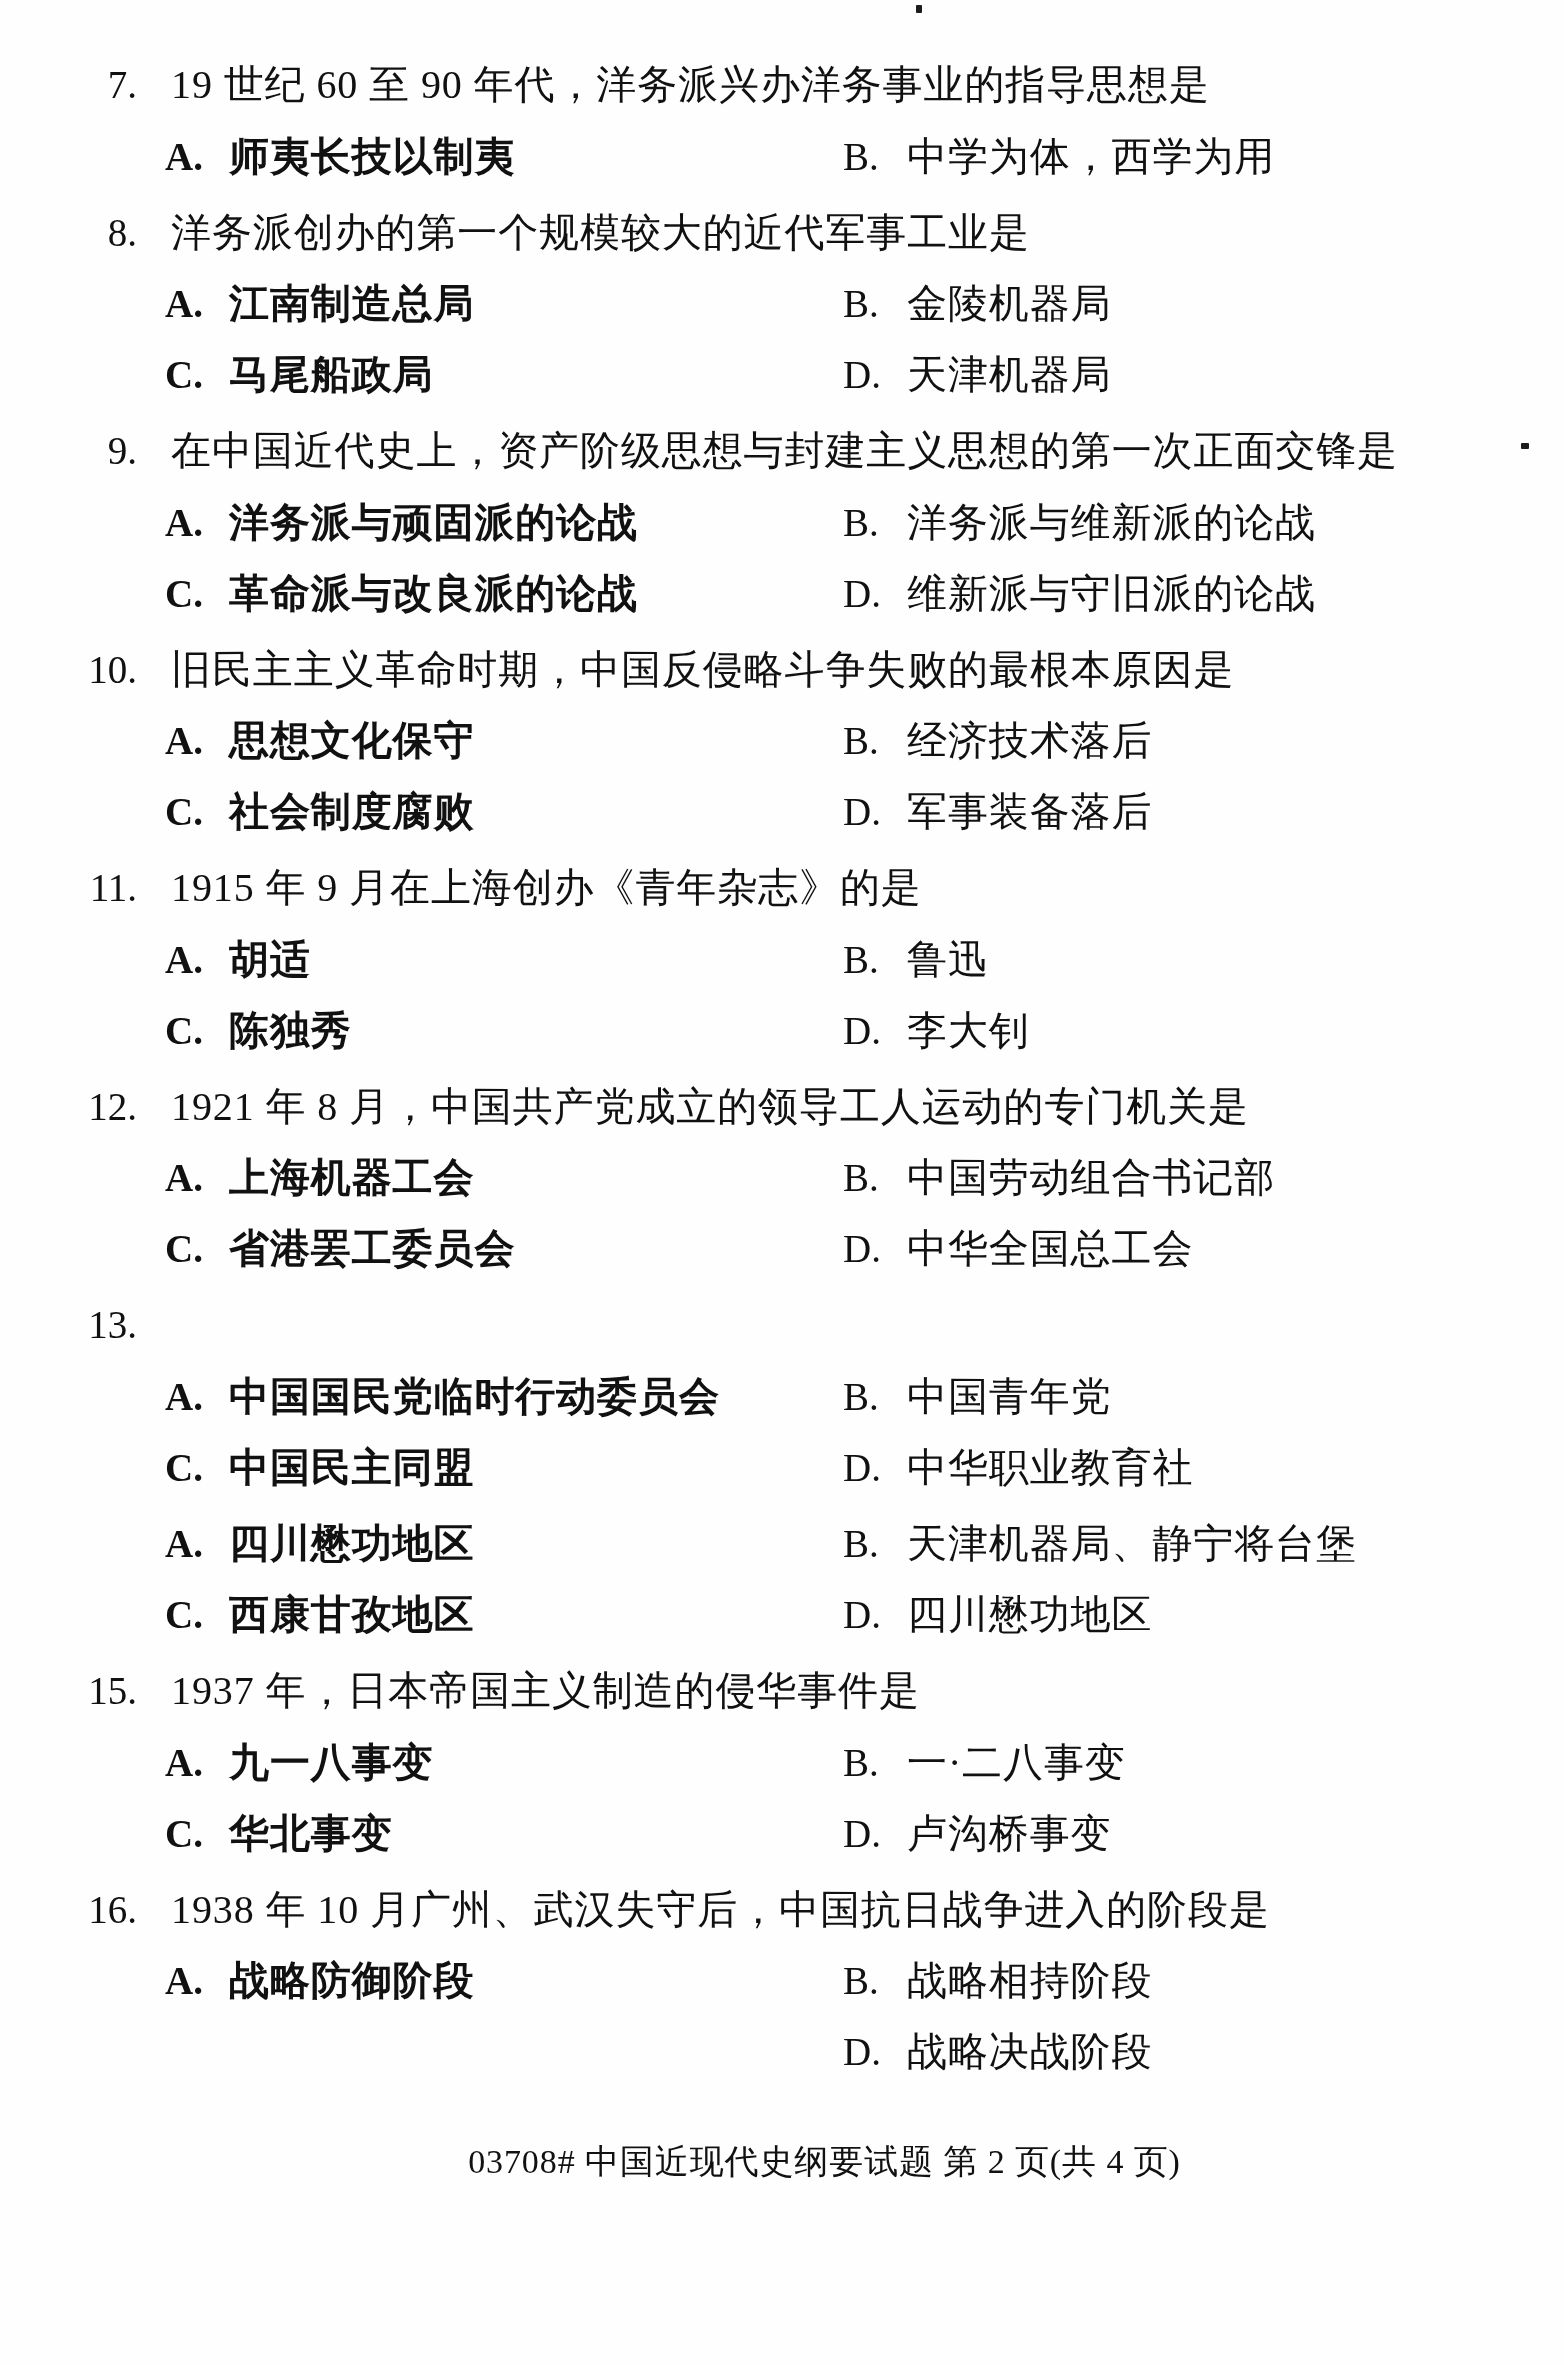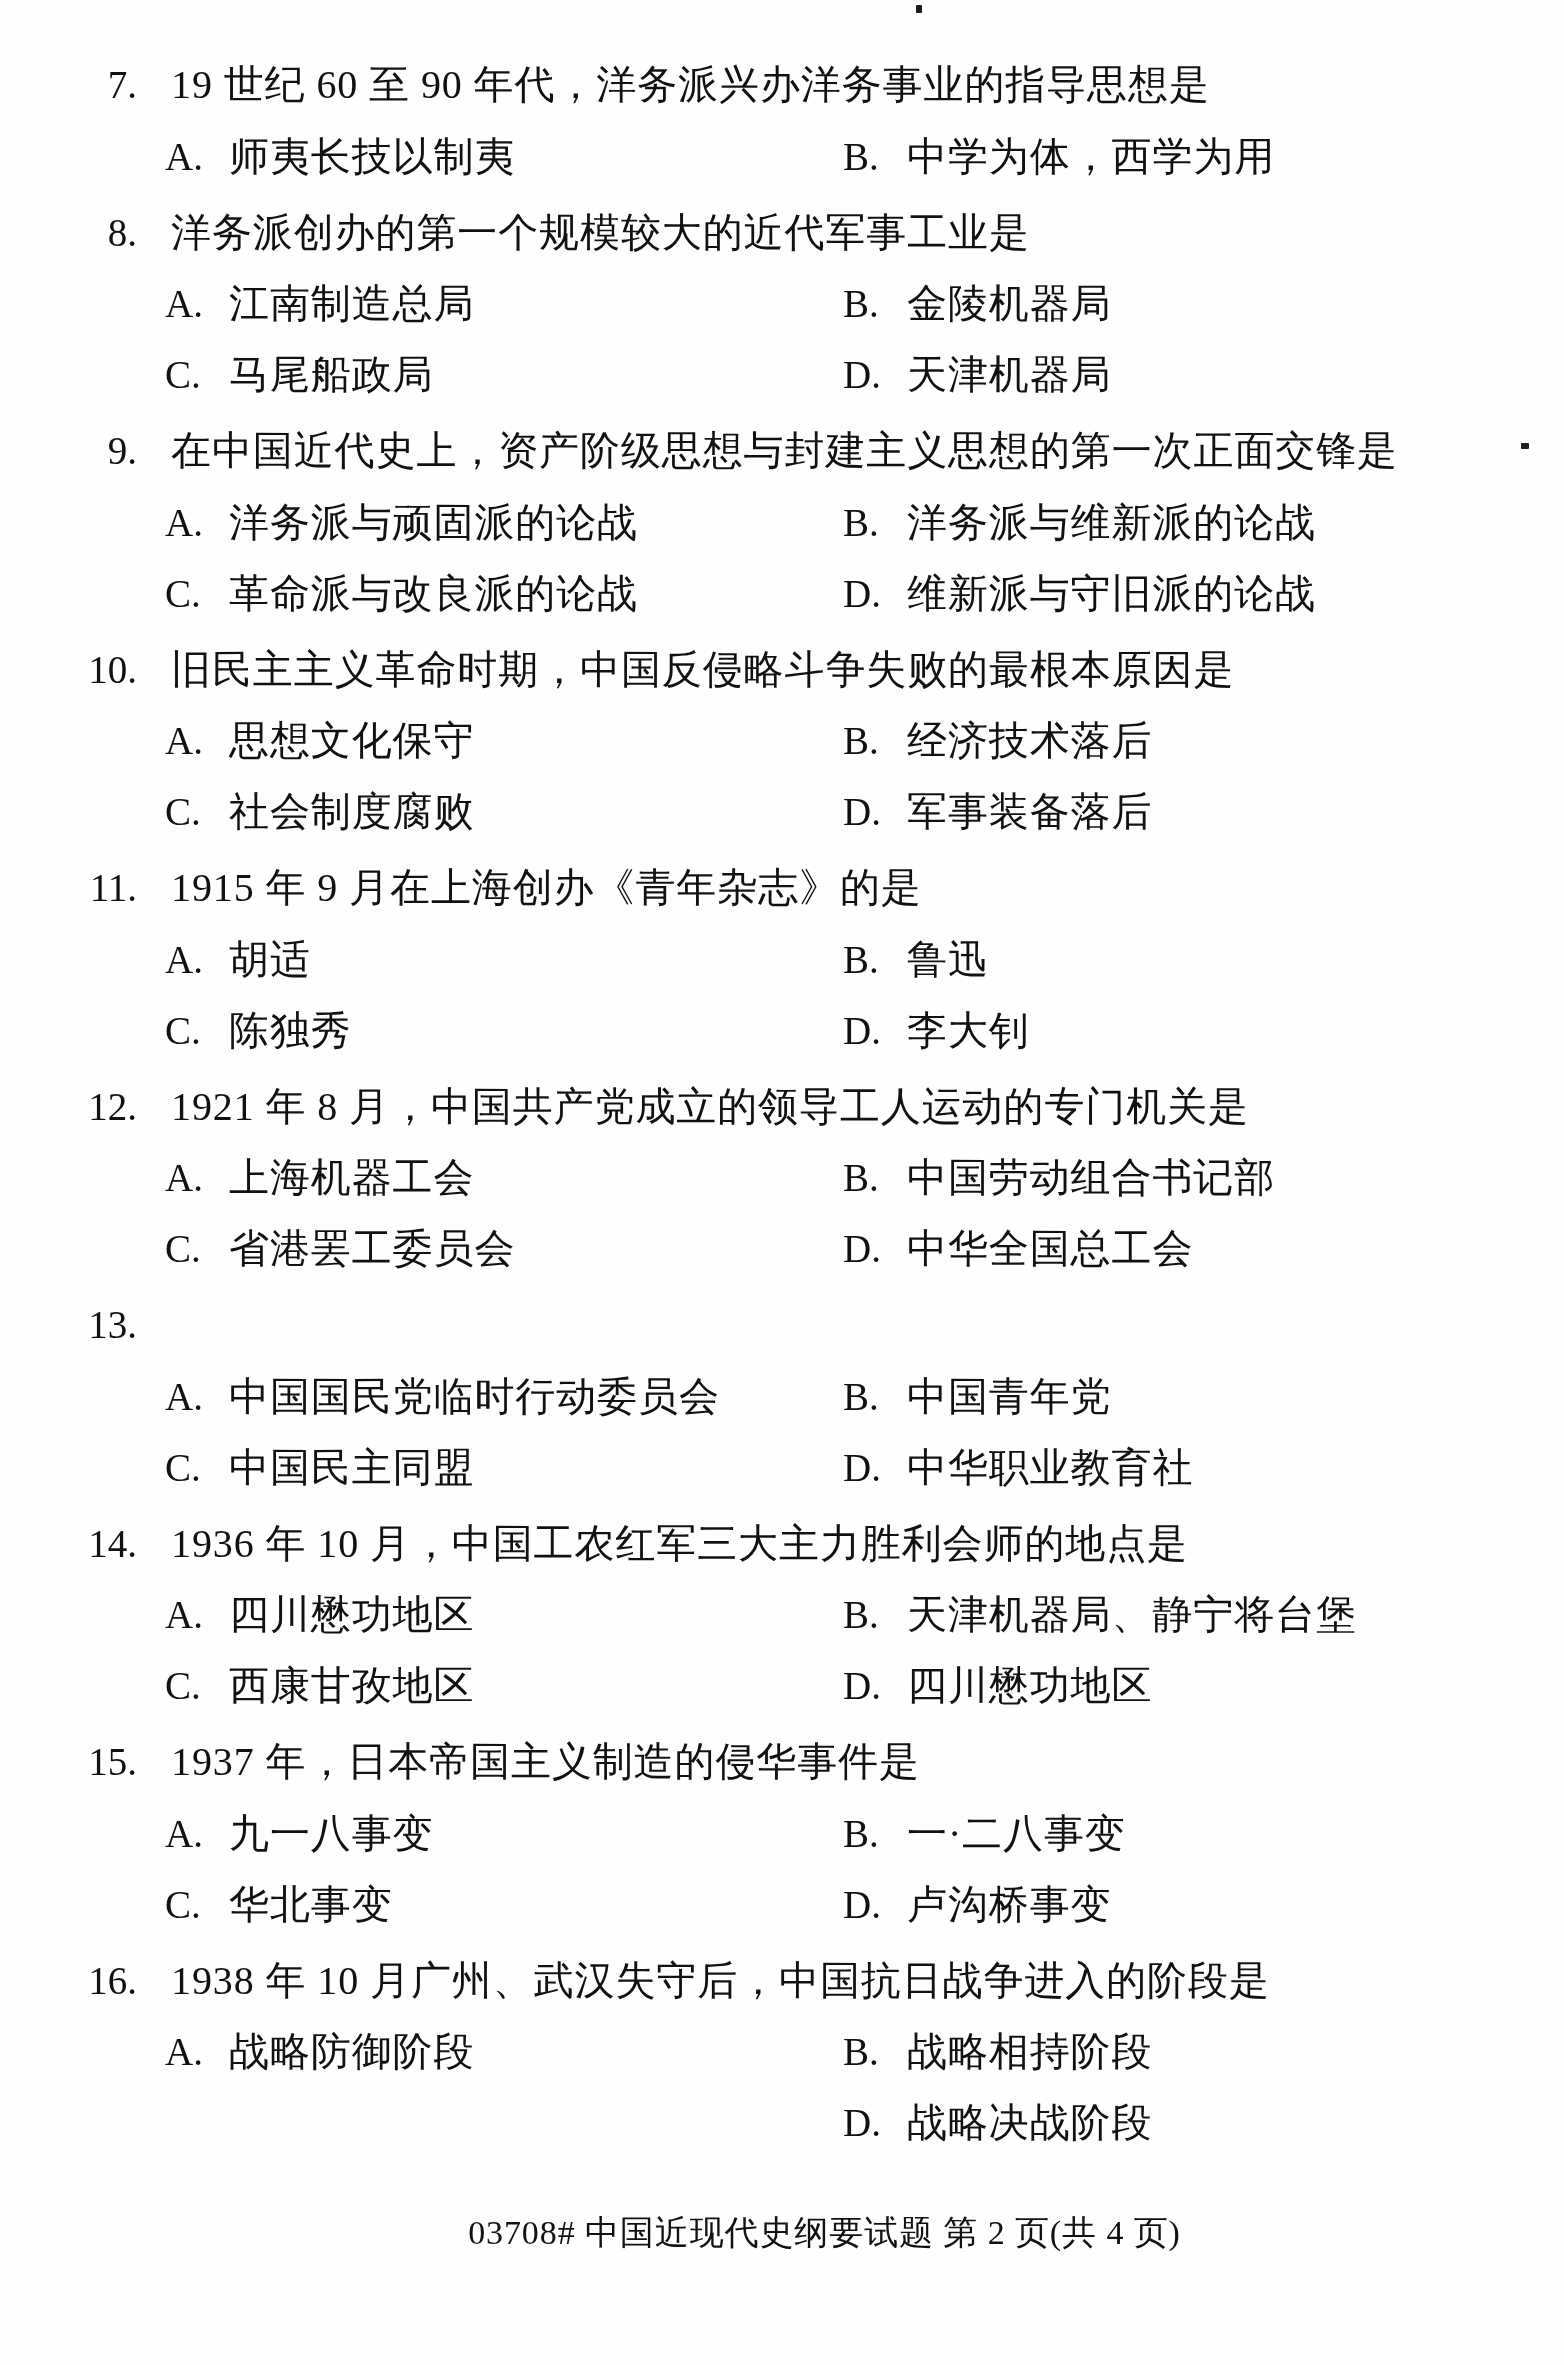--- a/index.html
+++ b/index.html
@@ -35,21 +35,21 @@
   }
   .opt-row { position: relative; height: 71px; }
   .opt {
     position: absolute;
     top: 50%;
     transform: translateY(-50%);
     white-space: nowrap;
     font-size: 40px;
     letter-spacing: 0.9px;
   }
-  .opt.first  { left: 165px; }
+  .opt.first  { left: 165px; font-weight: bold; }
   .opt.second { left: 843px; }
   .opt-label {
     display: inline-block;
     width: 64px;
     font-size: 39px;
     letter-spacing: 0;
   }
   .footer {
     margin-top: 52px;
     margin-left: 84px;
@@ -164,24 +164,20 @@
         <span class="opt first"><span class="opt-label">A.</span><span class="opt-text">中国国民党临时行动委员会</span></span>
         <span class="opt second"><span class="opt-label">B.</span><span class="opt-text">中国青年党</span></span>
       </div>
       <div class="opt-row">
         <span class="opt first"><span class="opt-label">C.</span><span class="opt-text">中国民主同盟</span></span>
         <span class="opt second"><span class="opt-label">D.</span><span class="opt-text">中华职业教育社</span></span>
       </div>
     </div>
 
     <div class="q-block">
-      <div class="line">
-        <span class="q-num">14.</span>
-        <span class="q-text">1936 年 10 月，中国工农红军三大主力胜利会师的地点是</span>
-      </div>
       <div class="opt-row">
         <span class="opt first"><span class="opt-label">A.</span><span class="opt-text">四川懋功地区</span></span>
         <span class="opt second"><span class="opt-label">B.</span><span class="opt-text">天津机器局、静宁将台堡</span></span>
       </div>
       <div class="opt-row">
         <span class="opt first"><span class="opt-label">C.</span><span class="opt-text">西康甘孜地区</span></span>
         <span class="opt second"><span class="opt-label">D.</span><span class="opt-text">四川懋功地区</span></span>
       </div>
     </div>
 

